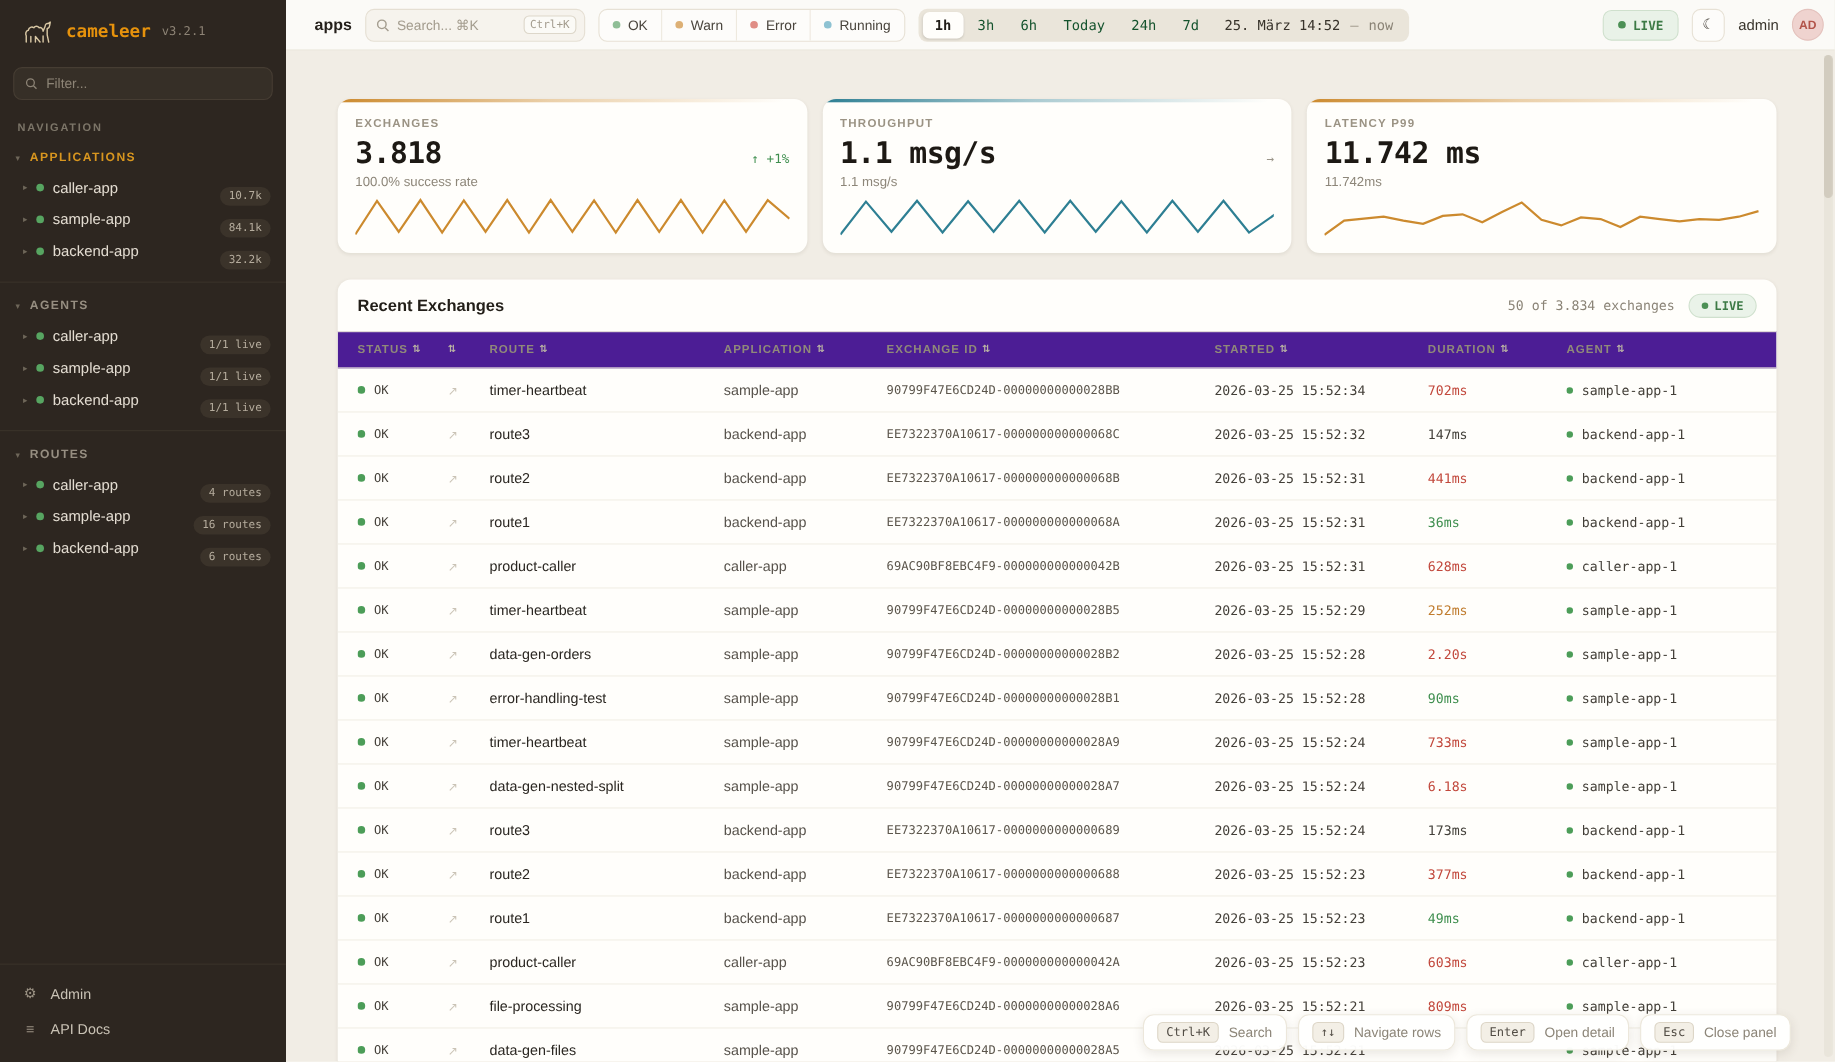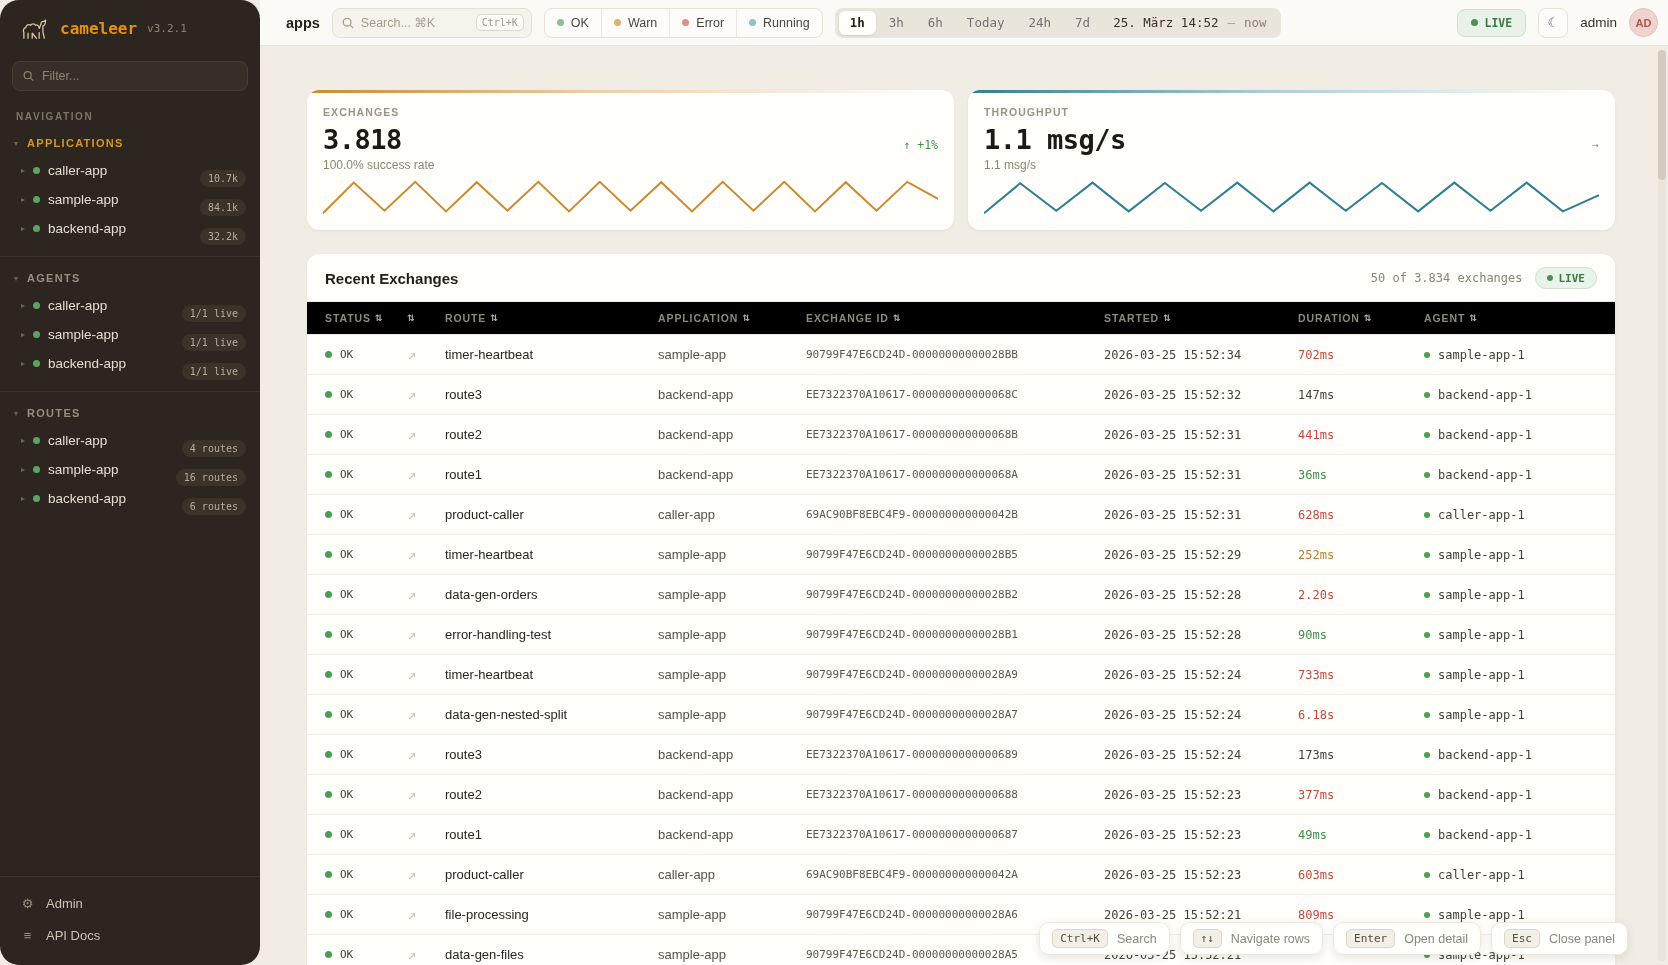--- a/index.html
+++ b/index.html
@@ -2,21 +2,21 @@
 <html><head>
 <meta charset="utf-8">
 <style>
   * { margin:0; padding:0; box-sizing:border-box; }
   html,body { width:1668px; height:965px; overflow:hidden; background:#f1ede5;
               font-family:"Liberation Sans","DejaVu Sans",sans-serif; }
   .mono { font-family:"DejaVu Sans Mono",monospace;margin-top:16px; }
 
   
   .sidebar { position:fixed; left:0; top:0; bottom:0; width:260px; background:#2d2620;
-             display:flex; flex-direction:column; color:#e3dcd1; z-index:5;border-radius:19px; }
+             display:flex; flex-direction:column; color:#e3dcd1; z-index:5; }
   .logo-row { display:flex; align-items:center; gap:10px; padding:15px 20px 12px; }
   .brand { font-family:"DejaVu Sans Mono",monospace; font-size:16px; font-weight:bold; color:#e6920c; }
   .version { font-family:"DejaVu Sans Mono",monospace; font-size:11px; color:#8d8375; }
   .filter-box { margin:8px 12px 4px; display:flex; align-items:center; gap:8px;
                 background:#362f27; border:1px solid #463d33; border-radius:8px; height:30px; padding:0 10px; }
   .filter-box input { background:transparent; border:0; outline:none; color:#d5cec2; font-size:12.5px; width:100%;
                       font-family:"Liberation Sans","DejaVu Sans",sans-serif; }
   .filter-box input::placeholder { color:#8d8476; }
   .nav-label { font-size:10px; font-weight:bold; letter-spacing:1.6px; color:#7c7568; margin:16px 0 0 16px; }
   .side-sec-header { display:flex; align-items:center; gap:9px; padding:15px 14px 7px; }
@@ -50,21 +50,21 @@
               border:1px solid #ddd7ca; background:#fbfaf6; border-radius:5px; padding:2px 5px; }
   .chips { display:flex; height:30px; border:1px solid #e7e1d5; background:#fdfcfa;
            border-radius:8px; overflow:hidden; }
   .chip { display:flex; align-items:center; gap:7px; padding:0 12px; background:transparent; border:0;
           border-left:1px solid #eee9de; font-size:12.5px; color:#4a453d; cursor:pointer;
           font-family:"Liberation Sans",sans-serif; }
   .chip:first-child { border-left:0; }
   .chip .dot { width:7px; height:7px; border-radius:50%; }
   .time-control { display:flex; align-items:center; background:#eae5da; border-radius:8px;
                   height:30px; padding:0 4px; gap:2px; }
-  .trange { font-family:"DejaVu Sans Mono",monospace; font-size:12.5px; color:#737373; border:0;
+  .trange { font-family:"DejaVu Sans Mono",monospace; font-size:12.5px; color:#14532d; border:0;
             background:transparent; padding:0 11px; height:24px; border-radius:6px; cursor:pointer; }
   .trange.active { background:#fffefb; color:#211d18; font-weight:bold; box-shadow:0 1px 2px rgba(0,0,0,.10); }
   .date-group { display:flex; align-items:center; gap:9px; margin-left:10px; padding-right:10px;
                 font-family:"DejaVu Sans Mono",monospace; font-size:12.5px; }
   .dfrom { color:#38332b; } .dsep { color:#a29a8c; } .dto { color:#8a8376; }
   .tspacer { flex:1; }
   .live-badge { display:flex; align-items:center; gap:7px; background:#e9f2e8; border:1px solid #cfe0cd;
                 border-radius:8px; height:28px; padding:0 13px; font-family:"DejaVu Sans Mono",monospace;
                 font-size:11.5px; font-weight:bold; color:#3c7a45; cursor:pointer; }
   .live-dot { width:7px; height:7px; border-radius:50%; background:#4c9055; }
@@ -95,21 +95,21 @@
   .table-title-row { display:flex; align-items:center; justify-content:space-between; padding:13px 18px 12px; }
   .table-title-row h2 { font-size:15px; font-weight:bold; color:#221e18; }
   .title-right { display:flex; align-items:center; gap:12px; }
   .meta { font-family:"DejaVu Sans Mono",monospace; font-size:12px; color:#8b8477; }
   .live-pill { display:flex; align-items:center; gap:6px; background:#eaf3e9; border:1px solid #cfe0cd;
                border-radius:11px; height:22px; padding:0 11px; font-family:"DejaVu Sans Mono",monospace;
                font-size:11px; color:#3c7a45; font-weight:bold; }
   .live-pill .live-dot { width:6px; height:6px; }
   .tgrid { display:grid; grid-template-columns:82px 38px 213px 148px 298px 194px 126px 1fr;
            align-items:center; padding:0 18px; }
-  .thead { background:#000000; border-top:1px solid #efeade; border-bottom:1px solid #efeade; height:34px; }
+  .thead { background:#4c1d95; border-top:1px solid #efeade; border-bottom:1px solid #efeade; height:34px; }
   .th { display:flex; align-items:center; gap:4px; font-size:10.5px; font-weight:bold;
         letter-spacing:0.9px; color:#90897a; cursor:pointer; }
   .sort { font-size:9px; color:#bab3a4; font-family:"DejaVu Sans",sans-serif; }
   .tr { height:40px; border-bottom:1px solid #f2eee5; cursor:pointer; }
   .td { overflow:hidden; white-space:nowrap; }
   .status-cell { display:flex; align-items:center; gap:8px; }
   .status-cell .gdot { background:#4c9d58; }
   .status-cell span:last-child { font-family:"DejaVu Sans Mono",monospace; font-size:11px; color:#45413a; }
   .open-ic { color:#cac3b5; font-size:11px; font-family:"DejaVu Sans",sans-serif; }
   .route { font-size:13px; color:#2a2621; font-weight:500; }
@@ -315,20 +315,31 @@
           <div class="card-label">THROUGHPUT</div>
           <div class="val-row">
             <span class="card-value">1.1 msg/s</span>
             <span class="trend flat">→</span>
           </div>
           <div class="card-sub">1.1 msg/s</div>
           <svg viewBox="0 0 100 36" preserveAspectRatio="none" class="spark">
             <polyline points="0.00,34.20 5.88,4.32 11.76,31.68 17.65,3.60 23.53,32.40 29.41,3.96 35.29,31.68 41.18,3.60 47.06,32.40 52.94,3.60 58.82,31.68 64.71,3.96 70.59,32.40 76.47,3.60 82.35,31.68 88.24,3.60 94.12,32.40 100.00,16.20" fill="none" stroke="#2e7f93" stroke-width="2" vector-effect="non-scaling-stroke"></polyline>
           </svg>
         </section>
+        <section class="card">
+          <div class="accent" style="background: linear-gradient(90deg, rgb(204, 138, 46), rgba(204, 138, 46, 0.4) 45%, transparent 95%);"></div>
+          <div class="card-label">LATENCY P99</div>
+          <div class="val-row">
+            <span class="card-value">11.742 ms</span>
+          </div>
+          <div class="card-sub">11.742ms</div>
+          <svg viewBox="0 0 100 36" preserveAspectRatio="none" class="spark">
+            <polyline points="0.00,34.56 4.55,21.60 9.09,19.80 13.64,18.00 18.18,21.60 22.73,24.48 27.27,17.28 31.82,15.84 36.36,23.04 40.91,13.68 45.45,5.04 50.00,20.88 54.55,25.92 59.09,18.72 63.64,20.16 68.18,27.36 72.73,18.00 77.27,20.16 81.82,22.32 86.36,20.16 90.91,20.88 95.45,18.00 100.00,12.96" fill="none" stroke="#cc8a2e" stroke-width="2" vector-effect="non-scaling-stroke"></polyline>
+          </svg>
+        </section>
       </div>
     <section class="table-card">
       <div class="table-title-row">
         <h2>Recent Exchanges</h2>
         <div class="title-right">
           <span class="meta">50 of 3.834 exchanges</span>
           <span class="live-pill">
             <i class="live-dot"></i>
             <span>LIVE</span>
           </span>

